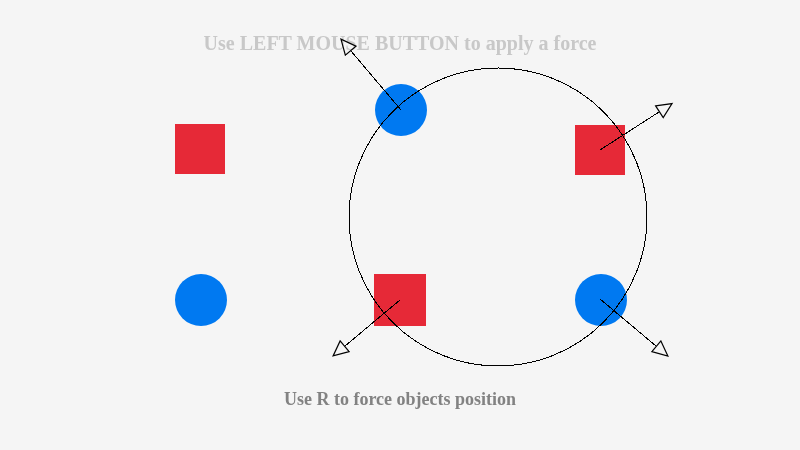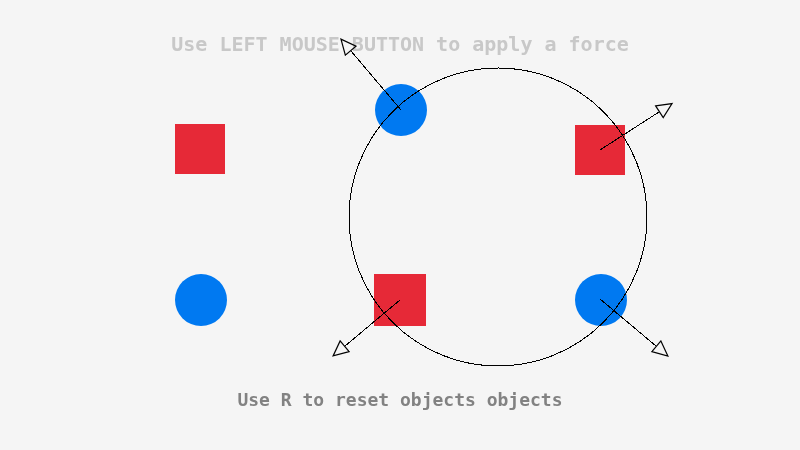--- a/index.html
+++ b/index.html
@@ -15,20 +15,21 @@
     overflow: hidden;
   }
   .instruction {
     position: absolute;
     left: 0;
     width: 800px;
     text-align: center;
     font-weight: bold;
     white-space: pre;
     user-select: none;
+    font-family: Liberation Serif, serif;
   }
   .instruction.top {
     top: 32px;
     font-size: 20px;
     letter-spacing: 0px;
     color: #c8c8c8;
   }
   .instruction.bottom {
     top: 389px;
     font-size: 18px;
@@ -48,21 +49,21 @@
     shape-rendering: crispEdges;
   }
 </style>
 </head>
 <body>
 
 <div class="stage">
 
   <div class="instruction top">Use LEFT MOUSE BUTTON to apply a force</div>
 
-  <div class="instruction bottom">Use R to reset objects objects</div>
+  <div class="instruction bottom">Use R to force objects position</div>
 
   <svg id="scene" class="scene" viewBox="0 0 800 450" xmlns="http://www.w3.org/2000/svg">
     <defs>
       <marker id="arrowhead-marker" markerUnits="userSpaceOnUse" markerWidth="20" markerHeight="18" refX="0.5" refY="8" orient="auto">
         <path d="M1,1 L16,8 L1,15 Z" fill="none" stroke="#000000" stroke-width="1.2"></path>
       </marker>
     </defs>
 
   <rect x="175" y="124" width="50" height="50" fill="#e62937"></rect>
       <rect x="575" y="125" width="50" height="50" fill="#e62937"></rect>

